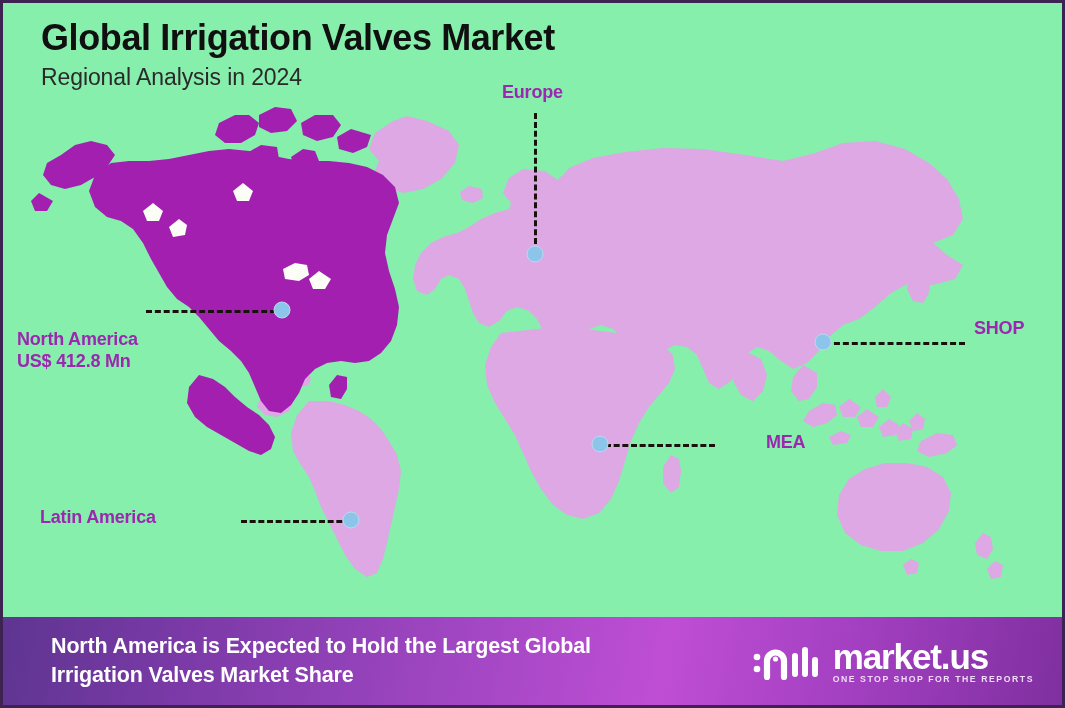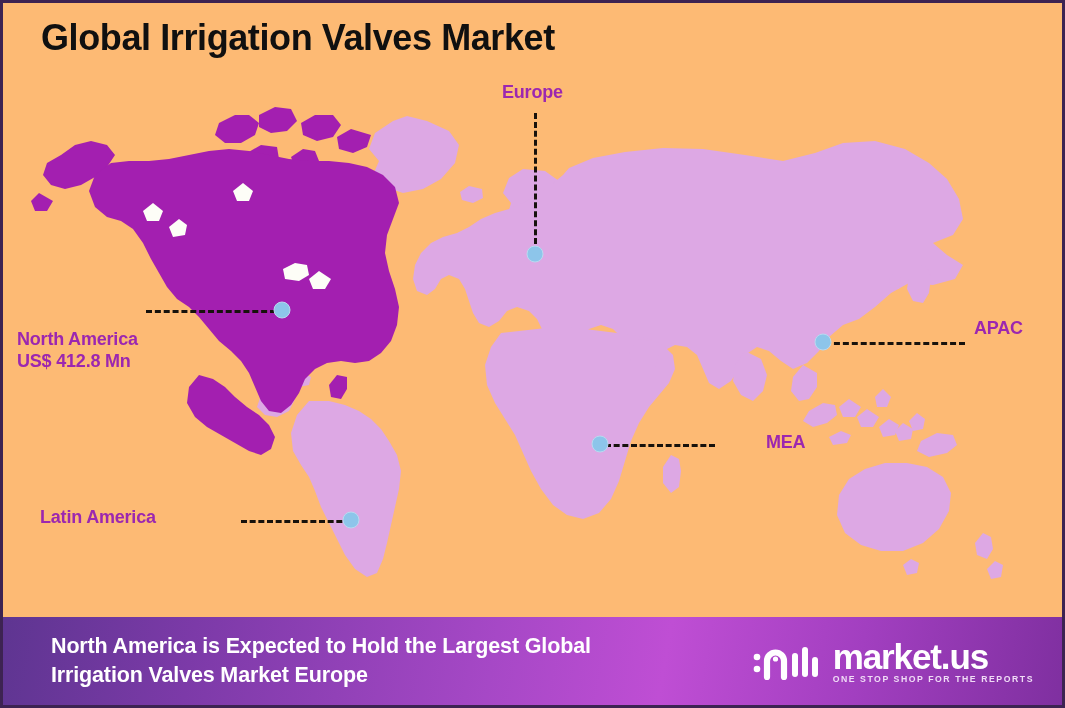--- a/index.html
+++ b/index.html
@@ -9,21 +9,21 @@
   }
   body {
     font-family: "Liberation Sans", sans-serif;
   }
 
   #card {
     position: relative;
     width: 1065px;
     height: 708px;
     box-sizing: border-box;
-    background: #fdba74;
+    background: #86efac;
     border: 3px solid #3d2352;
     overflow: hidden;
   }
 
   
   #header {
     position: absolute;
     left: 38px;
     top: 16px;
     z-index: 30;
@@ -150,20 +150,21 @@
     white-space: nowrap;
   }
 </style>
 </head>
 <body>
 
 <div id="card">
 
   <div id="header">
     <div id="title">Global Irrigation Valves Market</div>
+    <div id="subtitle">Regional Analysis in 2024</div>
   </div>
 
   <div id="map-wrap">
     <svg id="map-svg" viewBox="0 0 1065 625" xmlns="http://www.w3.org/2000/svg">
 
       <g fill="#dda8e4">
 
         <path d="M390 118 L372 130 L366 146 L376 158 L370 172 L382 184 L400 190 L420 186
                  L438 176 L452 160 L456 142 L446 128 L424 118 L404 113 Z"></path>
 
@@ -291,35 +292,35 @@
   <div class="region-label" style="left:14px; top:326px;">
     <span class="nm">North America</span>
     <span class="val">US$ 412.8 Mn</span>
   </div>
 
   <div class="region-label" style="left:499px; top:79px;">
     <span class="nm">Europe</span>
   </div>
 
   <div class="region-label" style="left:971px; top:315px;">
-    <span class="nm">APAC</span>
+    <span class="nm">SHOP</span>
   </div>
 
   <div class="region-label" style="left:763px; top:429px;">
     <span class="nm">MEA</span>
   </div>
 
   <div class="region-label" style="left:37px; top:504px;">
     <span class="nm">Latin America</span>
   </div>
 
   <div id="footer">
     <div id="footer-text">
       <span class="ln">North America is Expected to Hold the Largest Global</span>
-      <span class="ln">Irrigation Valves Market Europe</span>
+      <span class="ln">Irrigation Valves Market Share</span>
     </div>
 
     <div id="logo">
       <svg id="logo-mark" width="66" height="44" viewBox="0 0 66 44">
         <circle cx="5" cy="18" r="3.3" fill="#ffffff"></circle>
         <circle cx="5" cy="30" r="3.3" fill="#ffffff"></circle>
         <path d="M15 38 L15 22 A8.5 8.5 0 0 1 32 22 L32 38" fill="none" stroke="#ffffff" stroke-width="6.2" stroke-linecap="round"></path>
         <circle cx="23.5" cy="20" r="2.6" fill="#ffffff"></circle>
         <rect x="40" y="14" width="6" height="24" rx="3" fill="#ffffff"></rect>
         <rect x="50" y="8" width="6" height="30" rx="3" fill="#ffffff"></rect>

